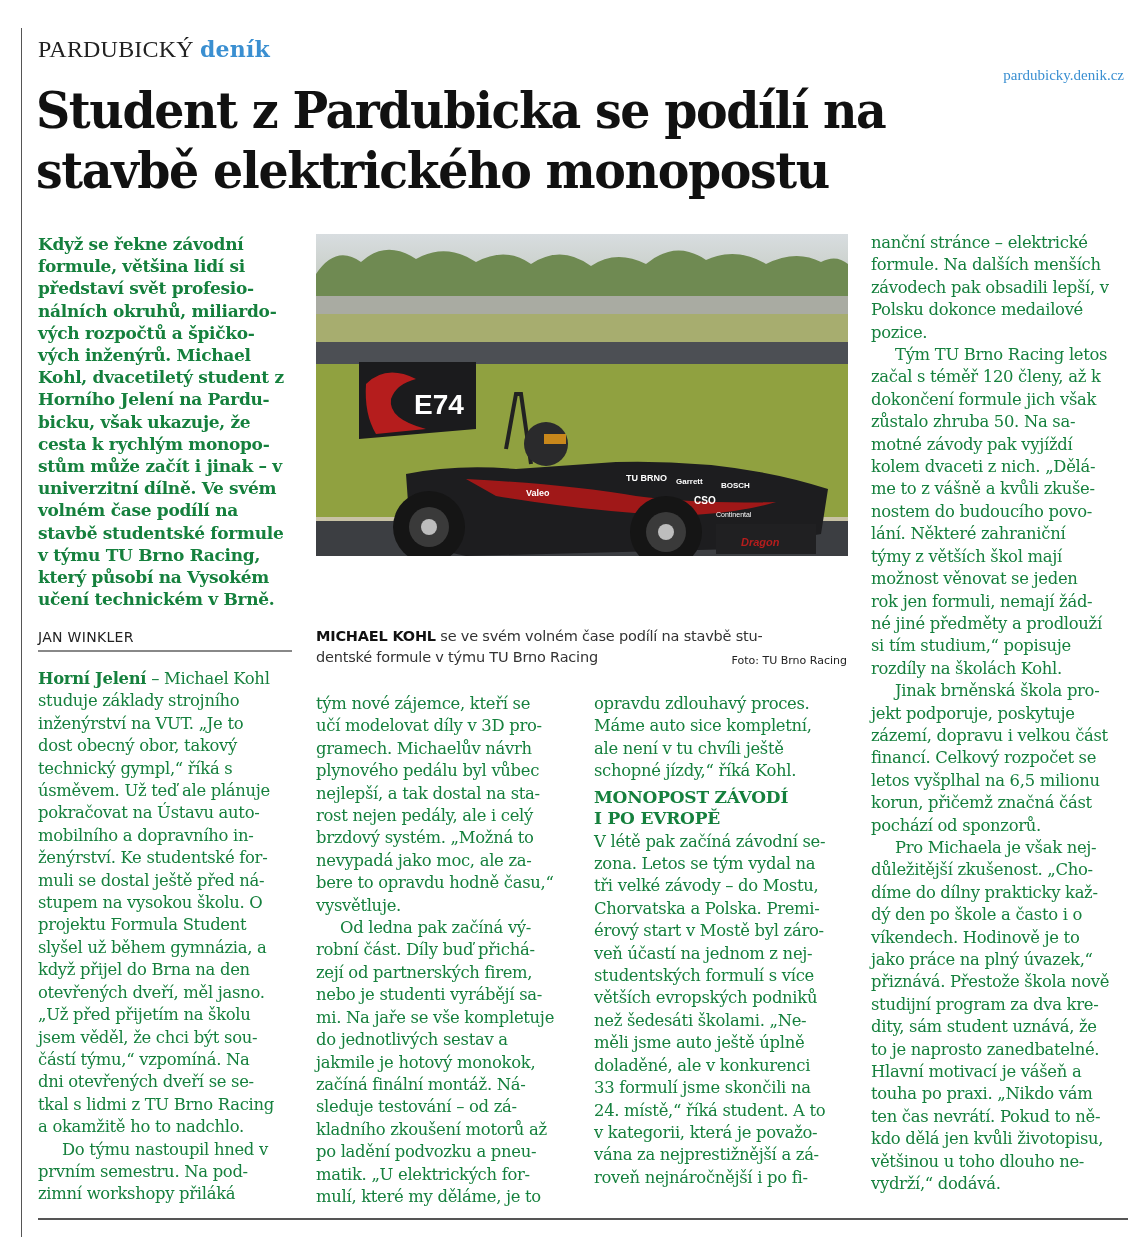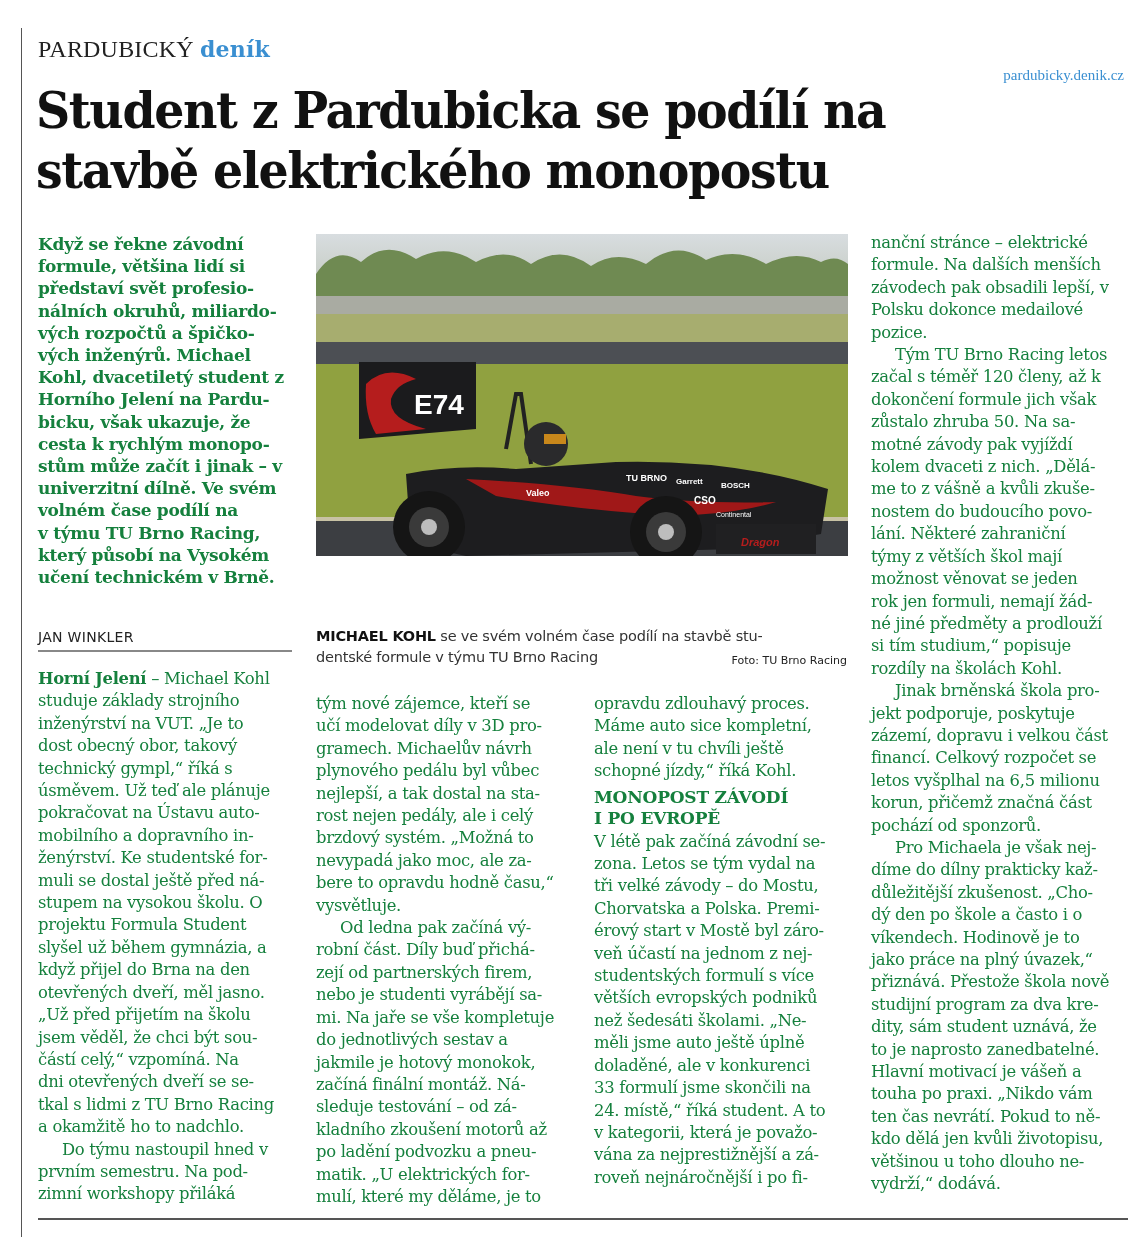--- a/index.html
+++ b/index.html
@@ -60,20 +60,21 @@
   <span class="line">nálních okruhů, miliardo-</span>
   <span class="line">vých rozpočtů a špičko-</span>
   <span class="line">vých inženýrů. Michael</span>
   <span class="line">Kohl, dvacetiletý student z</span>
   <span class="line">Horního Jelení na Pardu-</span>
   <span class="line">bicku, však ukazuje, že</span>
   <span class="line">cesta k rychlým monopo-</span>
   <span class="line">stům může začít i jinak – v</span>
   <span class="line">univerzitní dílně. Ve svém</span>
   <span class="line">volném čase podílí na</span>
+  <span class="line">stavbě studentské formule</span>
   <span class="line">v týmu TU Brno Racing,</span>
   <span class="line">který působí na Vysokém</span>
   <span class="line">učení technickém v Brně.</span>
 </div>
 
 <div class="byline">JAN WINKLER</div>
 <div class="byline-rule"></div>
 
 <div class="photo">
   <svg width="532" height="373" viewBox="0 0 532 373">
@@ -138,21 +139,21 @@
   <span class="line">mobilního a dopravního in-</span>
   <span class="line">ženýrství. Ke studentské for-</span>
   <span class="line">muli se dostal ještě před ná-</span>
   <span class="line">stupem na vysokou školu. O</span>
   <span class="line">projektu Formula Student</span>
   <span class="line">slyšel už během gymnázia, a</span>
   <span class="line">když přijel do Brna na den</span>
   <span class="line">otevřených dveří, měl jasno.</span>
   <span class="line">„Už před přijetím na školu</span>
   <span class="line">jsem věděl, že chci být sou-</span>
-  <span class="line">částí celý,“ vzpomíná. Na</span>
+  <span class="line">částí týmu,“ vzpomíná. Na</span>
   <span class="line">dni otevřených dveří se se-</span>
   <span class="line">tkal s lidmi z TU Brno Racing</span>
   <span class="line">a okamžitě ho to nadchlo.</span>
   <span class="line" style="padding-left:24px">Do týmu nastoupil hned v</span>
   <span class="line">prvním semestru. Na pod-</span>
   <span class="line">zimní workshopy přiláká</span>
 </div>
 
 <div class="col col2">
   <span class="line">tým nové zájemce, kteří se</span>
@@ -229,22 +230,22 @@
   <span class="line">si tím studium,“ popisuje</span>
   <span class="line">rozdíly na školách Kohl.</span>
   <span class="line" style="padding-left:24px">Jinak brněnská škola pro-</span>
   <span class="line">jekt podporuje, poskytuje</span>
   <span class="line">zázemí, dopravu i velkou část</span>
   <span class="line">financí. Celkový rozpočet se</span>
   <span class="line">letos vyšplhal na 6,5 milionu</span>
   <span class="line">korun, přičemž značná část</span>
   <span class="line">pochází od sponzorů.</span>
   <span class="line" style="padding-left:24px">Pro Michaela je však nej-</span>
+  <span class="line">důležitější zkušenost. „Cho-</span>
   <span class="line">díme do dílny prakticky kaž-</span>
-  <span class="line">důležitější zkušenost. „Cho-</span>
   <span class="line">dý den po škole a často i o</span>
   <span class="line">víkendech. Hodinově je to</span>
   <span class="line">jako práce na plný úvazek,“</span>
   <span class="line">přiznává. Přestože škola nově</span>
   <span class="line">studijní program za dva kre-</span>
   <span class="line">dity, sám student uznává, že</span>
   <span class="line">to je naprosto zanedbatelné.</span>
   <span class="line">Hlavní motivací je vášeň a</span>
   <span class="line">touha po praxi. „Nikdo vám</span>
   <span class="line">ten čas nevrátí. Pokud to ně-</span>

